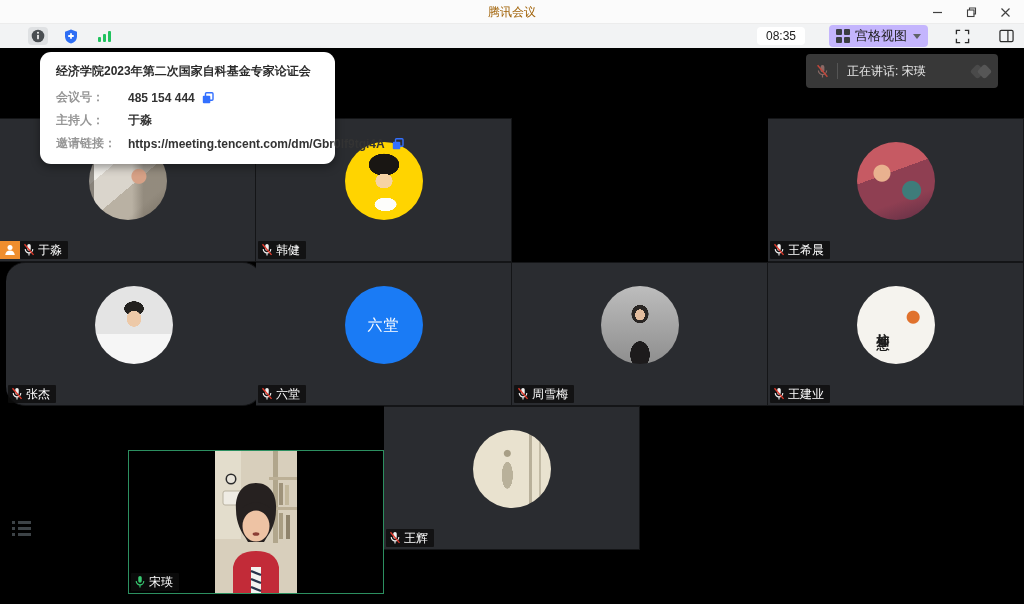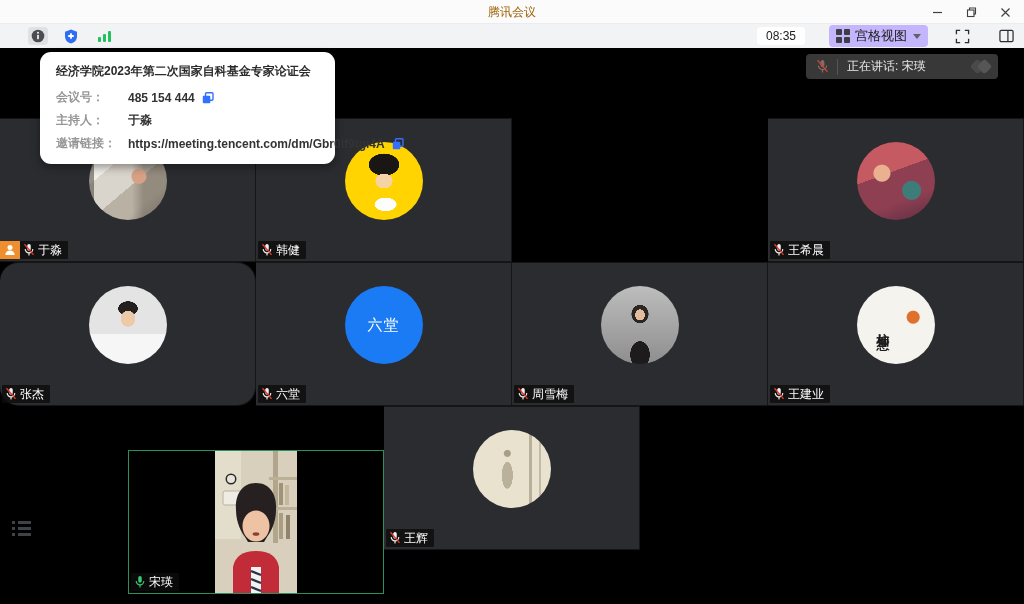--- a/index.html
+++ b/index.html
@@ -92,21 +92,21 @@
   
   .popup{position:absolute;left:4px;top:52px;width:295px;background:#fff;border-radius:11px;
     box-shadow:0 3px 10px rgba(0,0,0,.4);padding:11px 16px 12px;box-sizing:border-box;z-index:30;margin-left:36px;}
   .popup-title{font-size:12px;font-weight:bold;color:#2b2b2b;margin-bottom:9px;}
   .popup-row{display:flex;align-items:center;margin-top:6px;font-size:12px;font-weight:bold;}
   .popup-label{width:72px;color:#969696;flex:none;}
   .popup-value{color:#333;}
   .copy-btn{margin-left:7px;display:flex;align-items:center;}
 
   
-  .banner{position:absolute;left:806px;top:54px;width:192px;height:25px;background:#383838;
+  .banner{position:absolute;left:806px;top:54px;width:192px;height:34px;background:#383838;
     border-radius:4px;display:flex;align-items:center;z-index:25;padding:0 8px 0 10px;box-sizing:border-box;}
   .banner-divider{width:1px;height:16px;background:#555;margin:0 9px 0 8px;}
   .banner-text{font-size:12px;color:#e8e8e8;flex:1;white-space:nowrap;}
   .banner-logo{display:flex;}
   .logo-shape{width:11px;height:11px;border-radius:3px;transform:rotate(45deg);}
   .logo-shape.a{background:#4a4a4a;}
   .logo-shape.b{background:#565656;margin-left:-4px;}
 
   
   .member-list{position:absolute;left:12px;top:473px;display:flex;flex-direction:column;gap:3px;}
@@ -228,21 +228,21 @@
           <div class="name-label">
             <svg width="12" height="14" viewBox="0 0 13 15">
     <rect x="4.6" y="1" width="3.8" height="7.2" rx="1.9" fill="#f2f2f2"></rect>
     <path d="M2.4 6.5a4.1 4.1 0 0 0 8.2 0" fill="none" stroke="#f2f2f2" stroke-width="1.2"></path>
     <line x1="6.5" y1="10.8" x2="6.5" y2="13.5" stroke="#f2f2f2" stroke-width="1.2"></line>
     <line x1="1.6" y1="1.2" x2="11.4" y2="12.8" stroke="#e0392b" stroke-width="1.5"></line>
   </svg>
             <span>王希晨</span>
           </div>
         </div>
-        <div class="tile" style="left: 0px; top: 144px; border-radius: 19px;">
+        <div class="tile" style="left: 6px; top: 144px; border-radius: 19px;">
           <div class="avatar av-man-photo"></div>
           <div class="name-label">
             <svg width="12" height="14" viewBox="0 0 13 15">
     <rect x="4.6" y="1" width="3.8" height="7.2" rx="1.9" fill="#f2f2f2"></rect>
     <path d="M2.4 6.5a4.1 4.1 0 0 0 8.2 0" fill="none" stroke="#f2f2f2" stroke-width="1.2"></path>
     <line x1="6.5" y1="10.8" x2="6.5" y2="13.5" stroke="#f2f2f2" stroke-width="1.2"></line>
     <line x1="1.6" y1="1.2" x2="11.4" y2="12.8" stroke="#e0392b" stroke-width="1.5"></line>
   </svg>
             <span>张杰</span>
           </div>

